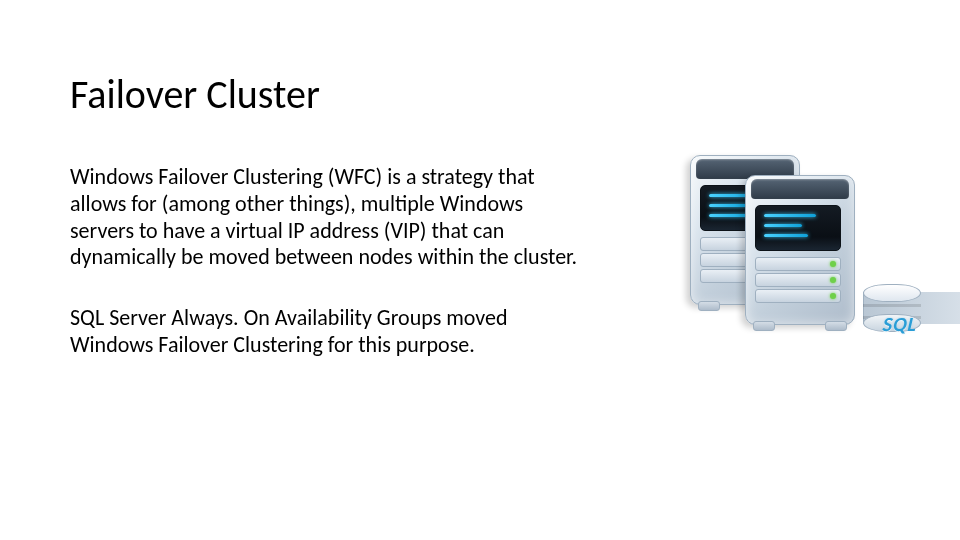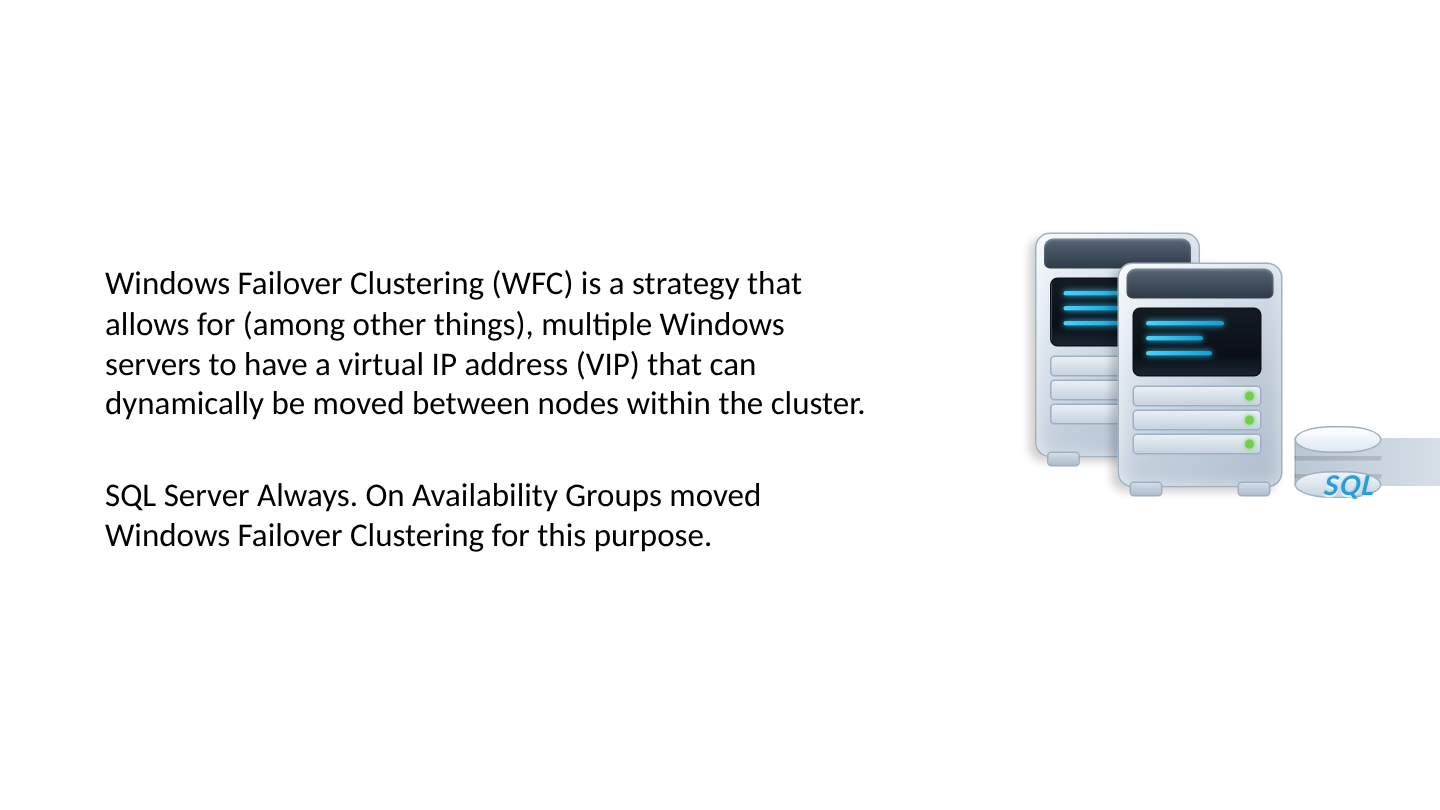--- a/index.html
+++ b/index.html
@@ -28,21 +28,21 @@
   }
   .body {
     position: absolute;
     left: 70px;
     top: 160px;
     width: 520px;
     font-size: 22px;
     line-height: 1.22;
   }
   .body p {
-    margin: 16px 0 34px 0;
+    margin: 4px 0 34px 0;
   }
   .illustration {
     position: absolute;
     right: 45px;
     top: 155px;
     width: 255px;
     height: 175px;
   }
   
   .server {
@@ -167,20 +167,21 @@
     letter-spacing: 1px;
     text-shadow: 0 1px 1px rgba(255,255,255,.9), 0 0 2px rgba(42,157,214,.4);
     transform: skewX(-6deg);
   }
 </style>
 </head>
 <body>
 
 <div class="slide">
 
+  <div class="title">Failover Cluster</div>
 
   <div class="body">
     <p>Windows Failover Clustering (WFC) is a strategy that allows for (among other things), multiple Windows servers to have a virtual IP address (VIP) that can dynamically be moved between nodes within the cluster.</p>
     <p>SQL Server Always. On Availability Groups moved Windows Failover Clustering for this purpose.</p>
   </div>
 
   <div class="illustration">
 
     <div class="server back">
       <div class="tower-body"></div>

